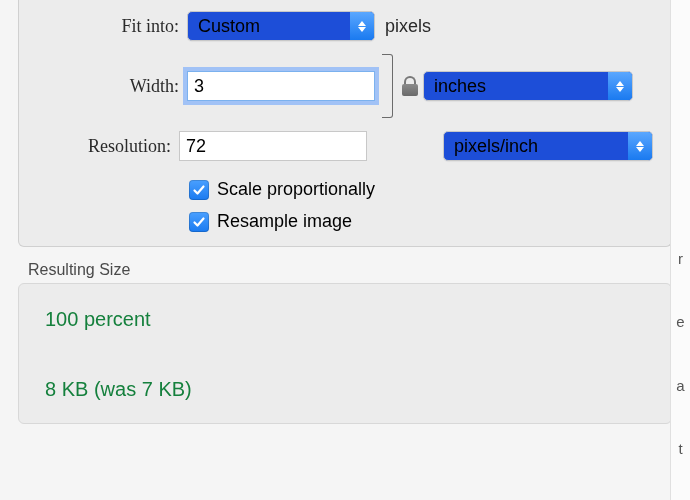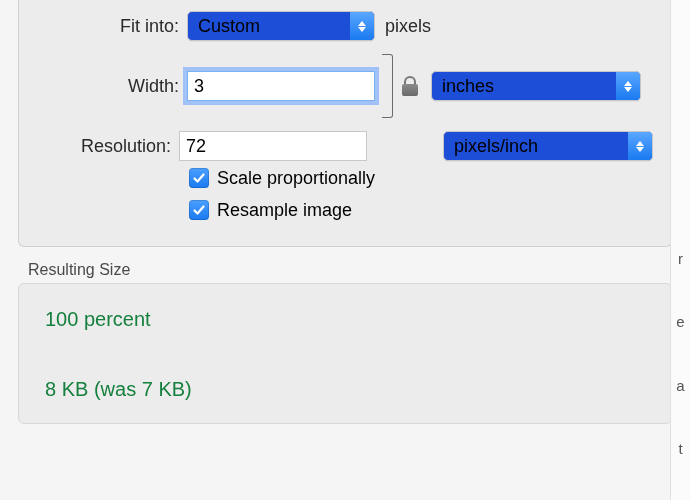--- a/index.html
+++ b/index.html
@@ -31,20 +31,21 @@
       display: flex;
       align-items: center;
       height: 44px;
     }
     .row-tight { height: 40px; }
     .label-col {
       width: 150px;
       text-align: right;
       padding-right: 8px;
       color: #2a2a2a;
+      font-family: Liberation Serif, serif;
     }
     .input-col {
       display: flex;
       align-items: center;
       flex: 1;
     }
     .text-input {
       font-size: 18px;
       padding: 3px 6px;
       border: 1px solid #c8c8c8;
@@ -143,25 +144,25 @@
       left: 3px;
       width: 12px;
       height: 10px;
       border: 2px solid #787878;
       border-bottom: none;
       border-top-left-radius: 7px;
       border-top-right-radius: 7px;
     }
     .units-select {
       width: 210px;
-      margin-left: 12px;
+      margin-left: 4px;
     }
     .checkbox-row {
       display: flex;
-      align-items: flex-start;
+      align-items: flex-end;
       height: 32px;
       margin-left: 152px;
     }
     .checkbox {
       width: 20px;
       height: 20px;
       border-radius: 4px;
       background: linear-gradient(#4aa0ff, #1a7af0);
       display: flex;
       align-items: center;

